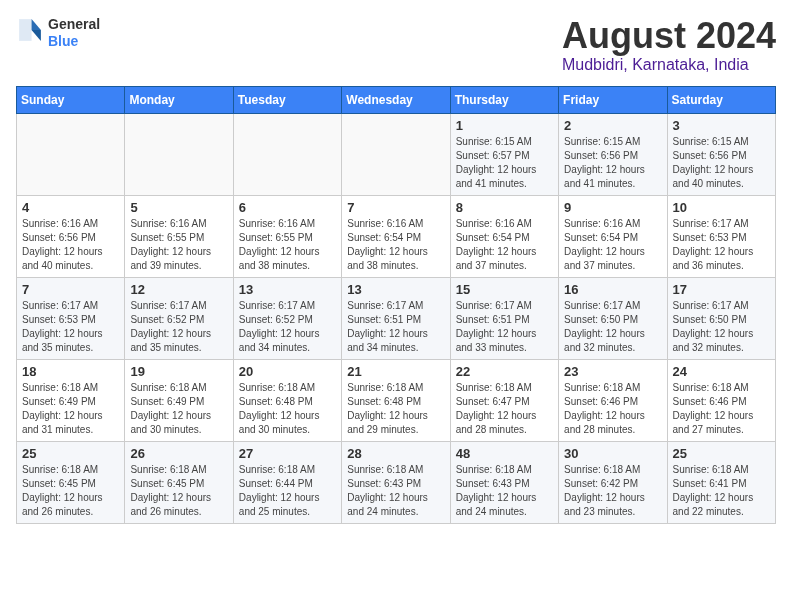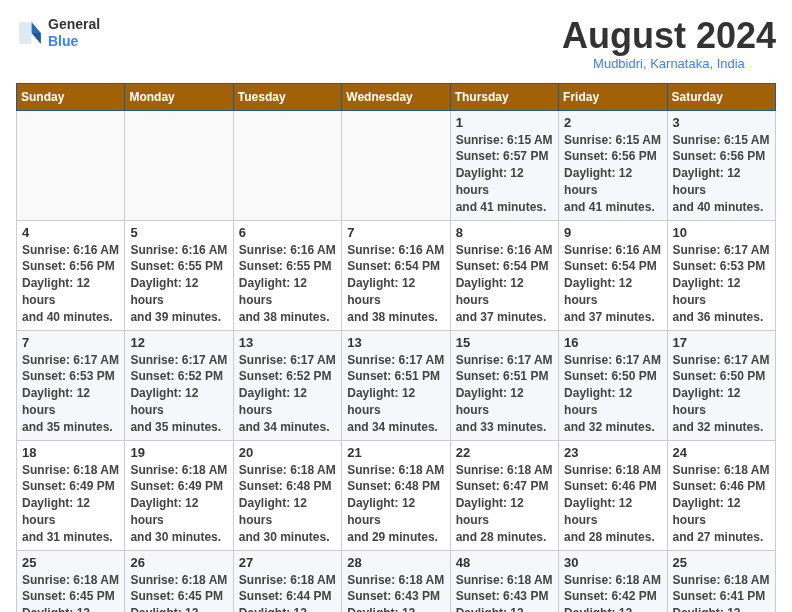--- a/index.html
+++ b/index.html
@@ -11,52 +11,52 @@
       padding: 16px;
     }
     .header {
       display: flex;
       align-items: flex-start;
       justify-content: space-between;
       margin-bottom: 12px;
     }
     .logo {
       display: flex;
-      align-items: center;
+      align-items: flex-start;
       gap: 4px;
     }
     .logo-text {
       font-size: 14px;
       font-weight: bold;
       line-height: 1.2;
     }
     .logo-text .general { color: #333; }
     .logo-text .blue { color: #3b82f6; }
     .logo-icon {
       width: 28px;
       height: 28px;
     }
-    .title-area { text-align: center; }
+    .title-area { text-align: left; }
     .month-title {
       font-size: 36px;
       font-weight: bold;
       color: #333;
       line-height: 1.1;
     }
     .subtitle {
-      font-size: 13px;
-      color: #3b82f6;
+      font-size: 16px;
+      color: #4c1d95;
     }
     table {
       width: 100%;
       border-collapse: collapse;
       table-layout: fixed;
     }
     thead tr th {
-      background: #a16207;
+      background: #3b82f6;
       color: #fff;
       font-size: 12px;
       font-weight: bold;
       padding: 6px 4px;
       text-align: left;
       border: 1px solid #1a5a9a;
     }
     tbody tr td {
       border: 1px solid #ccc;
       vertical-align: top;
@@ -73,24 +73,23 @@
       background: #fff;
     }
     .day-number {
       font-size: 13px;
       font-weight: bold;
       color: #333;
       display: block;
       margin-bottom: 2px;
     }
     .day-info {
-      font-size: 12px;
+      font-size: 10px;
       color: #444;
       line-height: 1.4;
-      font-weight: bold;
     }
     .empty-cell { background: #f9f9f9 !important; }
   </style>
 </head>
 <body>
 
 <div class="header">
   <div class="logo">
     <svg class="logo-icon" viewBox="0 0 36 36" xmlns="http://www.w3.org/2000/svg">
       <polygon points="20,4 32,18 20,18" fill="#2a6db5"></polygon>

